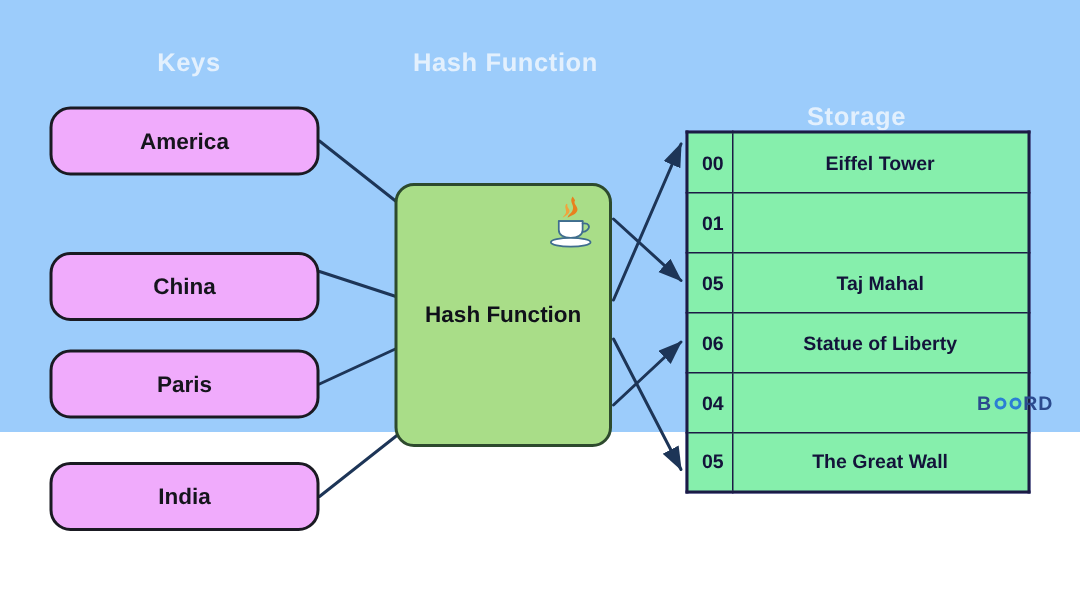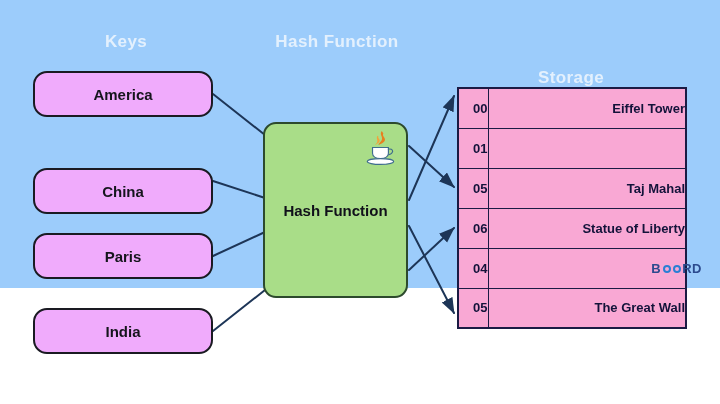--- a/index.html
+++ b/index.html
@@ -107,22 +107,21 @@
     border-collapse: collapse;
     box-sizing: border-box;
     background: #8a8ee2;
     table-layout: fixed;
   }
   #storage-table td {
     border: 1.6px solid #1b1b44;
     height: 40px;
     box-sizing: border-box;
     padding: 0;
-    background: #f9a8d4;
-    text-align: right;
+    background: #86efac;
   }
   .cell-index {
     width: 30px;
     padding-left: 9px !important;
     font-size: 13px;
     font-weight: bold;
     color: #13133a;
     text-align: left;
     white-space: nowrap;
   }

